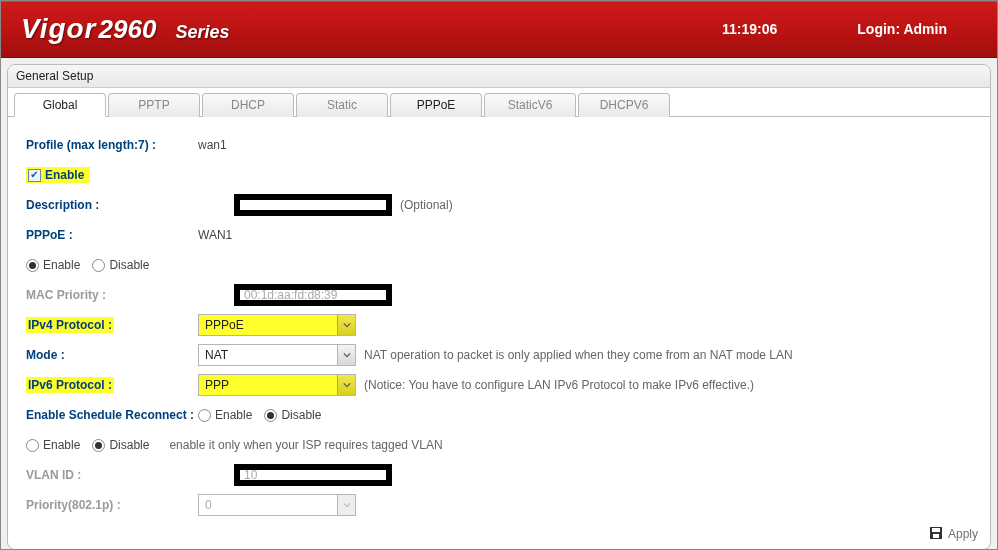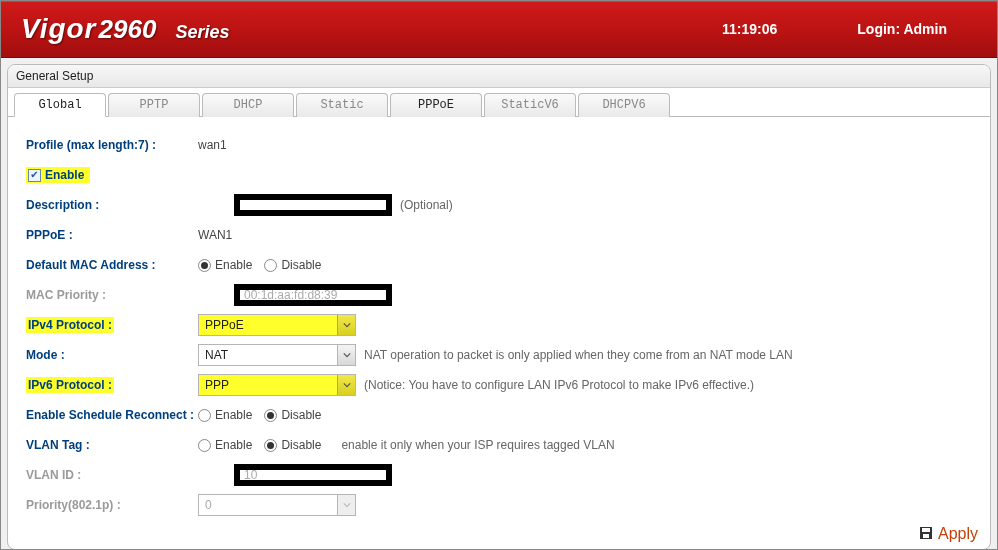--- a/index.html
+++ b/index.html
@@ -54,21 +54,20 @@
     color: #222;
     border-radius: 4px 4px 0 0;
   }
 
   .tabs {
     display: flex;
     border-bottom: 1px solid #bbb;
     padding-left: 6px;
     padding-top: 4px;
     background: #fff;
-    font-family: Liberation Mono, monospace;
   }
   .tab {
     border: 1px solid #bbb;
     border-bottom: none;
     background: linear-gradient(#fafafa,#e9e9e9);
     color: #888;
     padding: 4px 0;
     width: 92px;
     text-align: center;
     font-size: 12px;
@@ -171,24 +170,24 @@
   }
   .check.checked::after { content: "✔"; color: #1a5aa0; font-size: 10px; line-height: 1; }
 
   .apply-bar {
     position: absolute;
     bottom: 6px;
     right: 12px;
   }
   .apply-btn {
     display: inline-flex;
-    align-items: flex-start;
-    cursor: pointer;
-    color: #c2410c;
-    font-size: 16px;
+    align-items: flex-end;
+    cursor: pointer;
+    color: #737373;
+    font-size: 12px;
   }
   .apply-btn .icon {
     width: 16px; height: 16px; margin-right: 4px;
     display: inline-flex; align-items: center; justify-content: center;
   }
   svg.chevron { width: 8px; height: 8px; }
 </style>
 </head>
 <body>
 
@@ -234,21 +233,20 @@
       <input class="text-input" value="" style="">
       <span class="hint">(Optional)</span>
     </div>
 
     <div class="row">
       <div class="label">PPPoE :</div>
       <div class="value">WAN1</div>
     </div>
 
     <div class="row">
-      <div class="label">Default MAC Address :</div>
       <span class="radio selected">
           <span class="r"></span>
           <span>Enable</span>
         </span>
       <span class="radio">
           <span class="r"></span>
           <span>Disable</span>
         </span>
     </div>
 
@@ -301,21 +299,20 @@
           <span class="r"></span>
           <span>Enable</span>
         </span>
       <span class="radio selected">
           <span class="r"></span>
           <span>Disable</span>
         </span>
     </div>
 
     <div class="row">
-      <div class="label">VLAN Tag :</div>
       <span class="radio">
           <span class="r"></span>
           <span>Enable</span>
         </span>
       <span class="radio selected">
           <span class="r"></span>
           <span>Disable</span>
         </span>
       <span class="hint">enable it only when your ISP requires tagged VLAN</span>
     </div>

